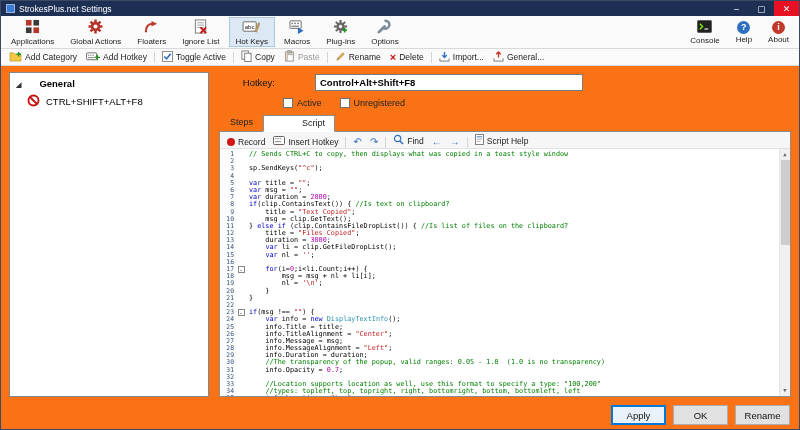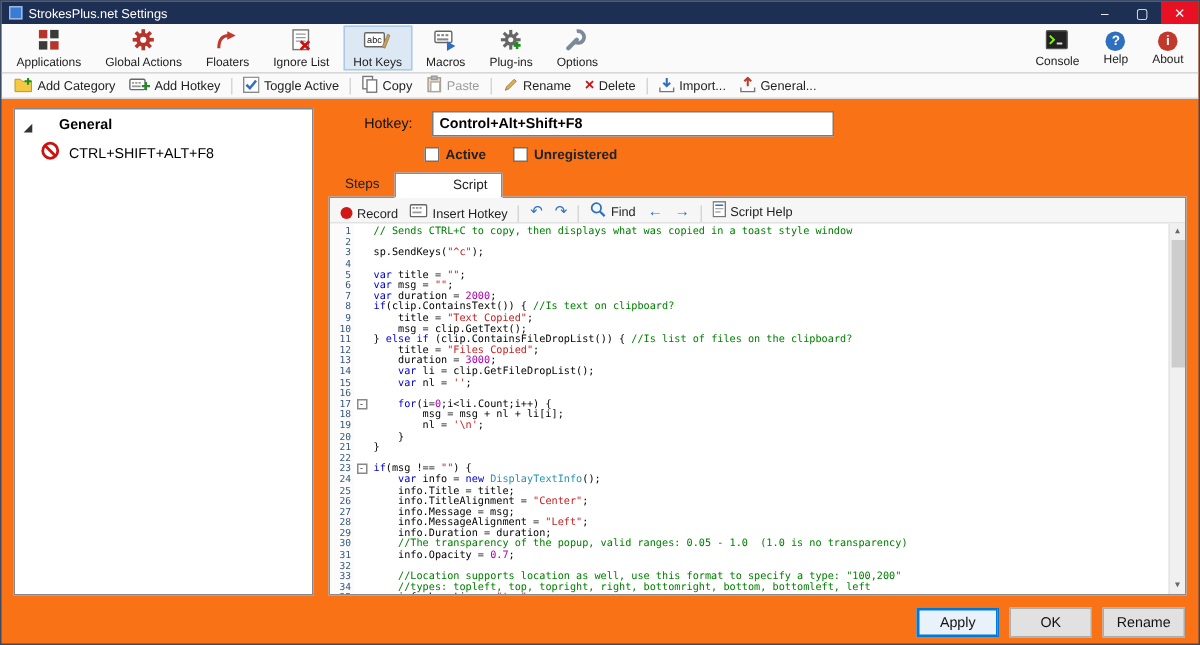--- a/index.html
+++ b/index.html
@@ -30,25 +30,25 @@
   .x-icon { color:#cc1111; font-weight:bold; font-size:11px; line-height:9px; }
 
   
   .content { flex:1; display:flex; padding:6px 8px 4px 8px; gap:10px; min-height:0; }
   .tree-panel { width:200px; background:#fff; border:1px solid #828790; font-size:9.5px; padding:3px 2px; flex:0 0 auto; }
   .tree-cat { display:flex; align-items:flex-end; gap:18px; font-weight:bold; padding:2px 4px; }
   .expander { font-size:7px; color:#333; }
   .tree-item { display:flex; align-items:center; gap:6px; padding:3px 4px 3px 15px; }
 
   .right-panel { flex:1; display:flex; flex-direction:column; min-width:0; }
-  .hotkey-row { display:flex; align-items:center; gap:13px; margin-top:2px; }
+  .hotkey-row { display:flex; align-items:center; gap:24px; margin-top:2px; }
   .hotkey-label { width:56px; text-align:right; font-size:9.5px; color:#111; }
-  .hotkey-input { width:268px; height:17px; border:1px solid #7a7a7a; background:#fff; font-family:"Liberation Sans", sans-serif; font-size:9.5px; font-weight:bold; padding:0 4px; }
+  .hotkey-input { width:268px; height:17px; border:1px solid #7a7a7a; background:#fff; font-family:"Liberation Sans", sans-serif; font-size:9.5px; font-weight:bold; padding:0 4px;margin-left:16px; }
   .checkbox-row { display:flex; align-items:center; gap:18px; margin:7px 0 6px 64px; font-size:9px; color:#222; }
-  .cb-wrap { display:flex; align-items:center; gap:4px;font-weight:bold; }
+  .cb-wrap { display:flex; align-items:center; gap:4px; }
   .cb { width:10px; height:10px; border:1px solid #707070; background:#fff; }
 
   .tabs { display:flex; font-size:9px; margin-left:1px; }
   .tab { padding:2px 9px 3px 9px; color:#222; border:1px solid transparent; }
   .tab.active { background:#fff; border:1px solid #8c8c8c; border-bottom-color:#fff; position:relative; top:1px; z-index:2;padding-left:38px; }
 
   .editor-box { flex:1; border:1px solid #8c8c8c; background:#fff; display:flex; flex-direction:column; min-height:0; }
   .ed-toolbar { height:17px; background:#f6f6f6; border-bottom:1px solid #e2e2e2; display:flex; align-items:flex-end; gap:2px; padding:0 4px; font-size:8.5px; color:#222; flex:0 0 auto; }
   .ed-item { display:flex; align-items:center; gap:3px; padding:1px 3px; white-space:nowrap; }
   .ed-sep { width:1px; height:11px; background:#d5d5d5; margin:0 2px; }

